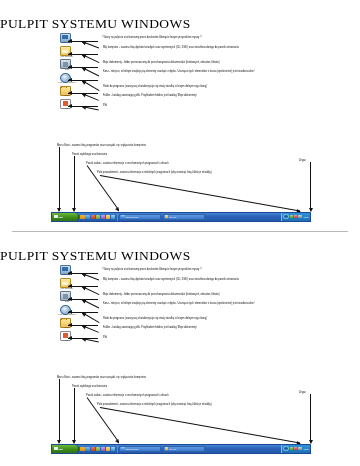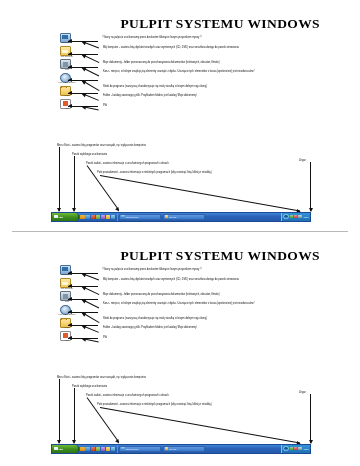--- a/index.html
+++ b/index.html
@@ -16,23 +16,23 @@
     background:#ffffff;
     overflow:hidden;
   }
   .divider{
     position:absolute;left:12px;top:231px;
     width:336px;height:0;
     border-top:1px solid #b8b8b8;
   }
   .title{
     position:absolute;left:0;top:16px;width:320px;
-    text-align:right;
+    text-align:left;
     font-family:"Liberation Serif", serif;
-    font-weight:bold;
+    font-weight:normal;
     font-size:13.5px;
     letter-spacing:.4px;
     color:#000;
   }
   
   .icon-col{position:absolute;left:52px;top:33px;width:30px;}
   .icon-item{position:relative;height:13.2px;width:30px;}
   .ico{
     position:absolute;left:8px;top:0;
     width:9px;height:8px;

